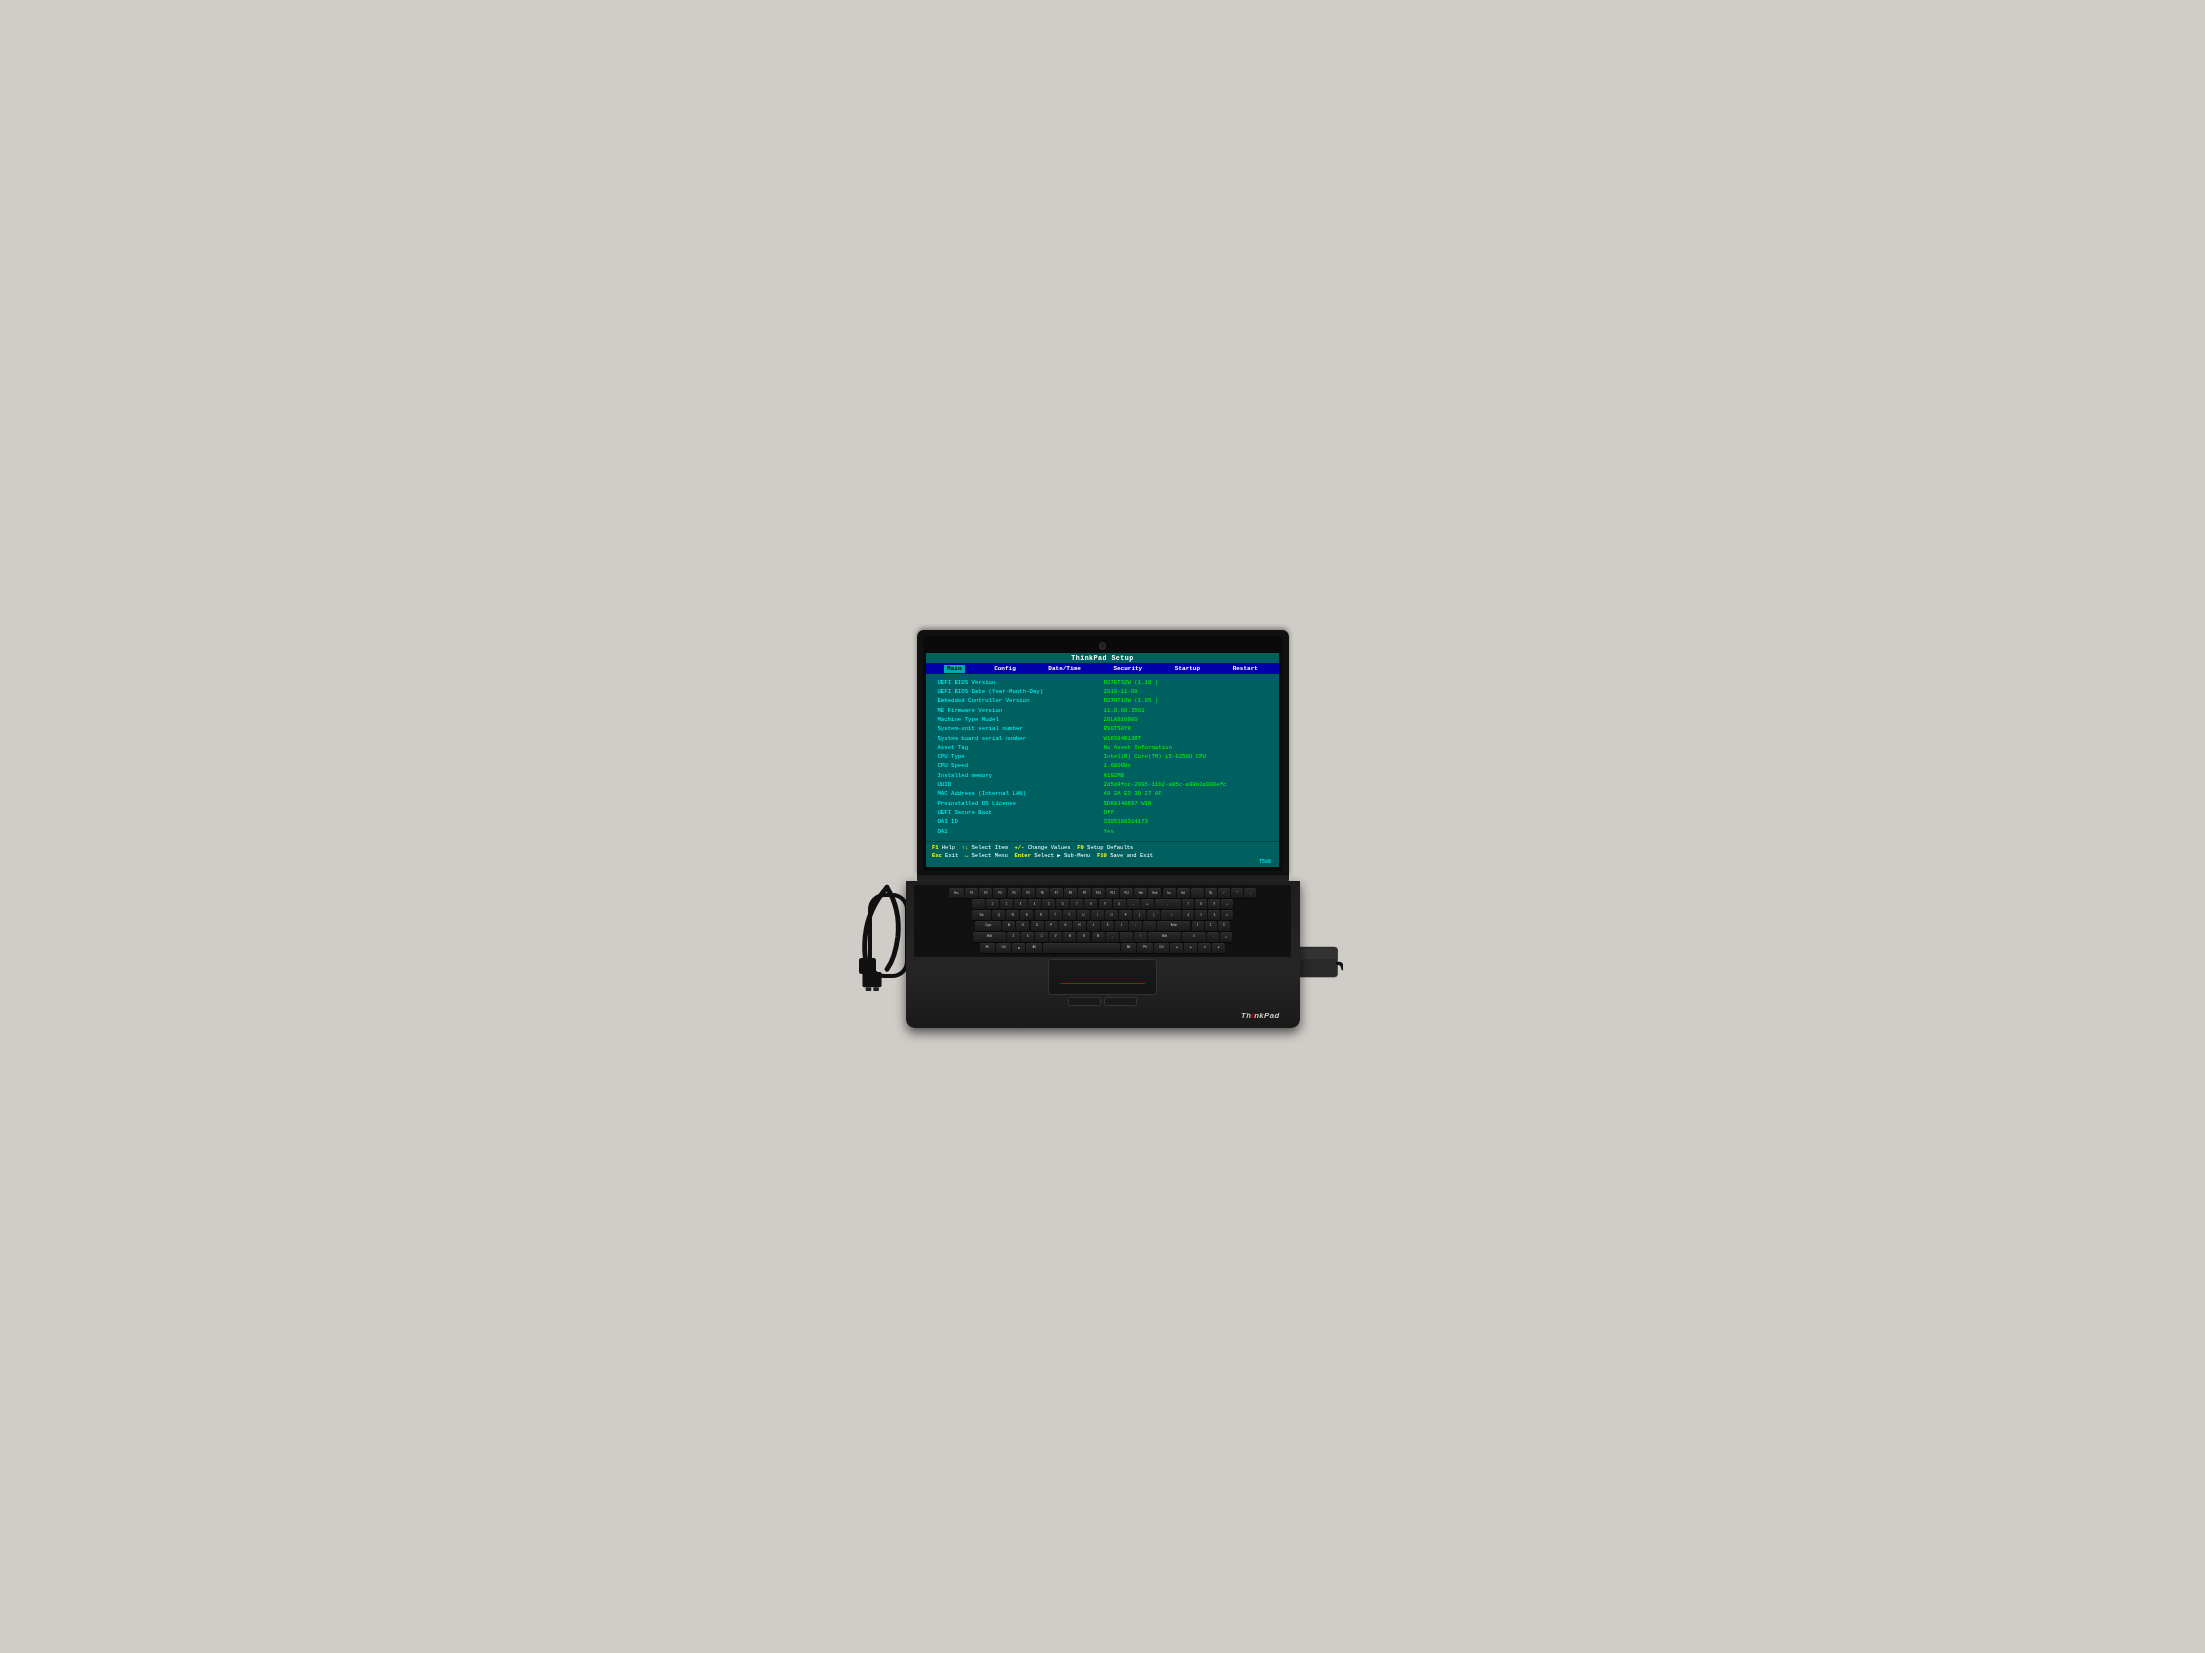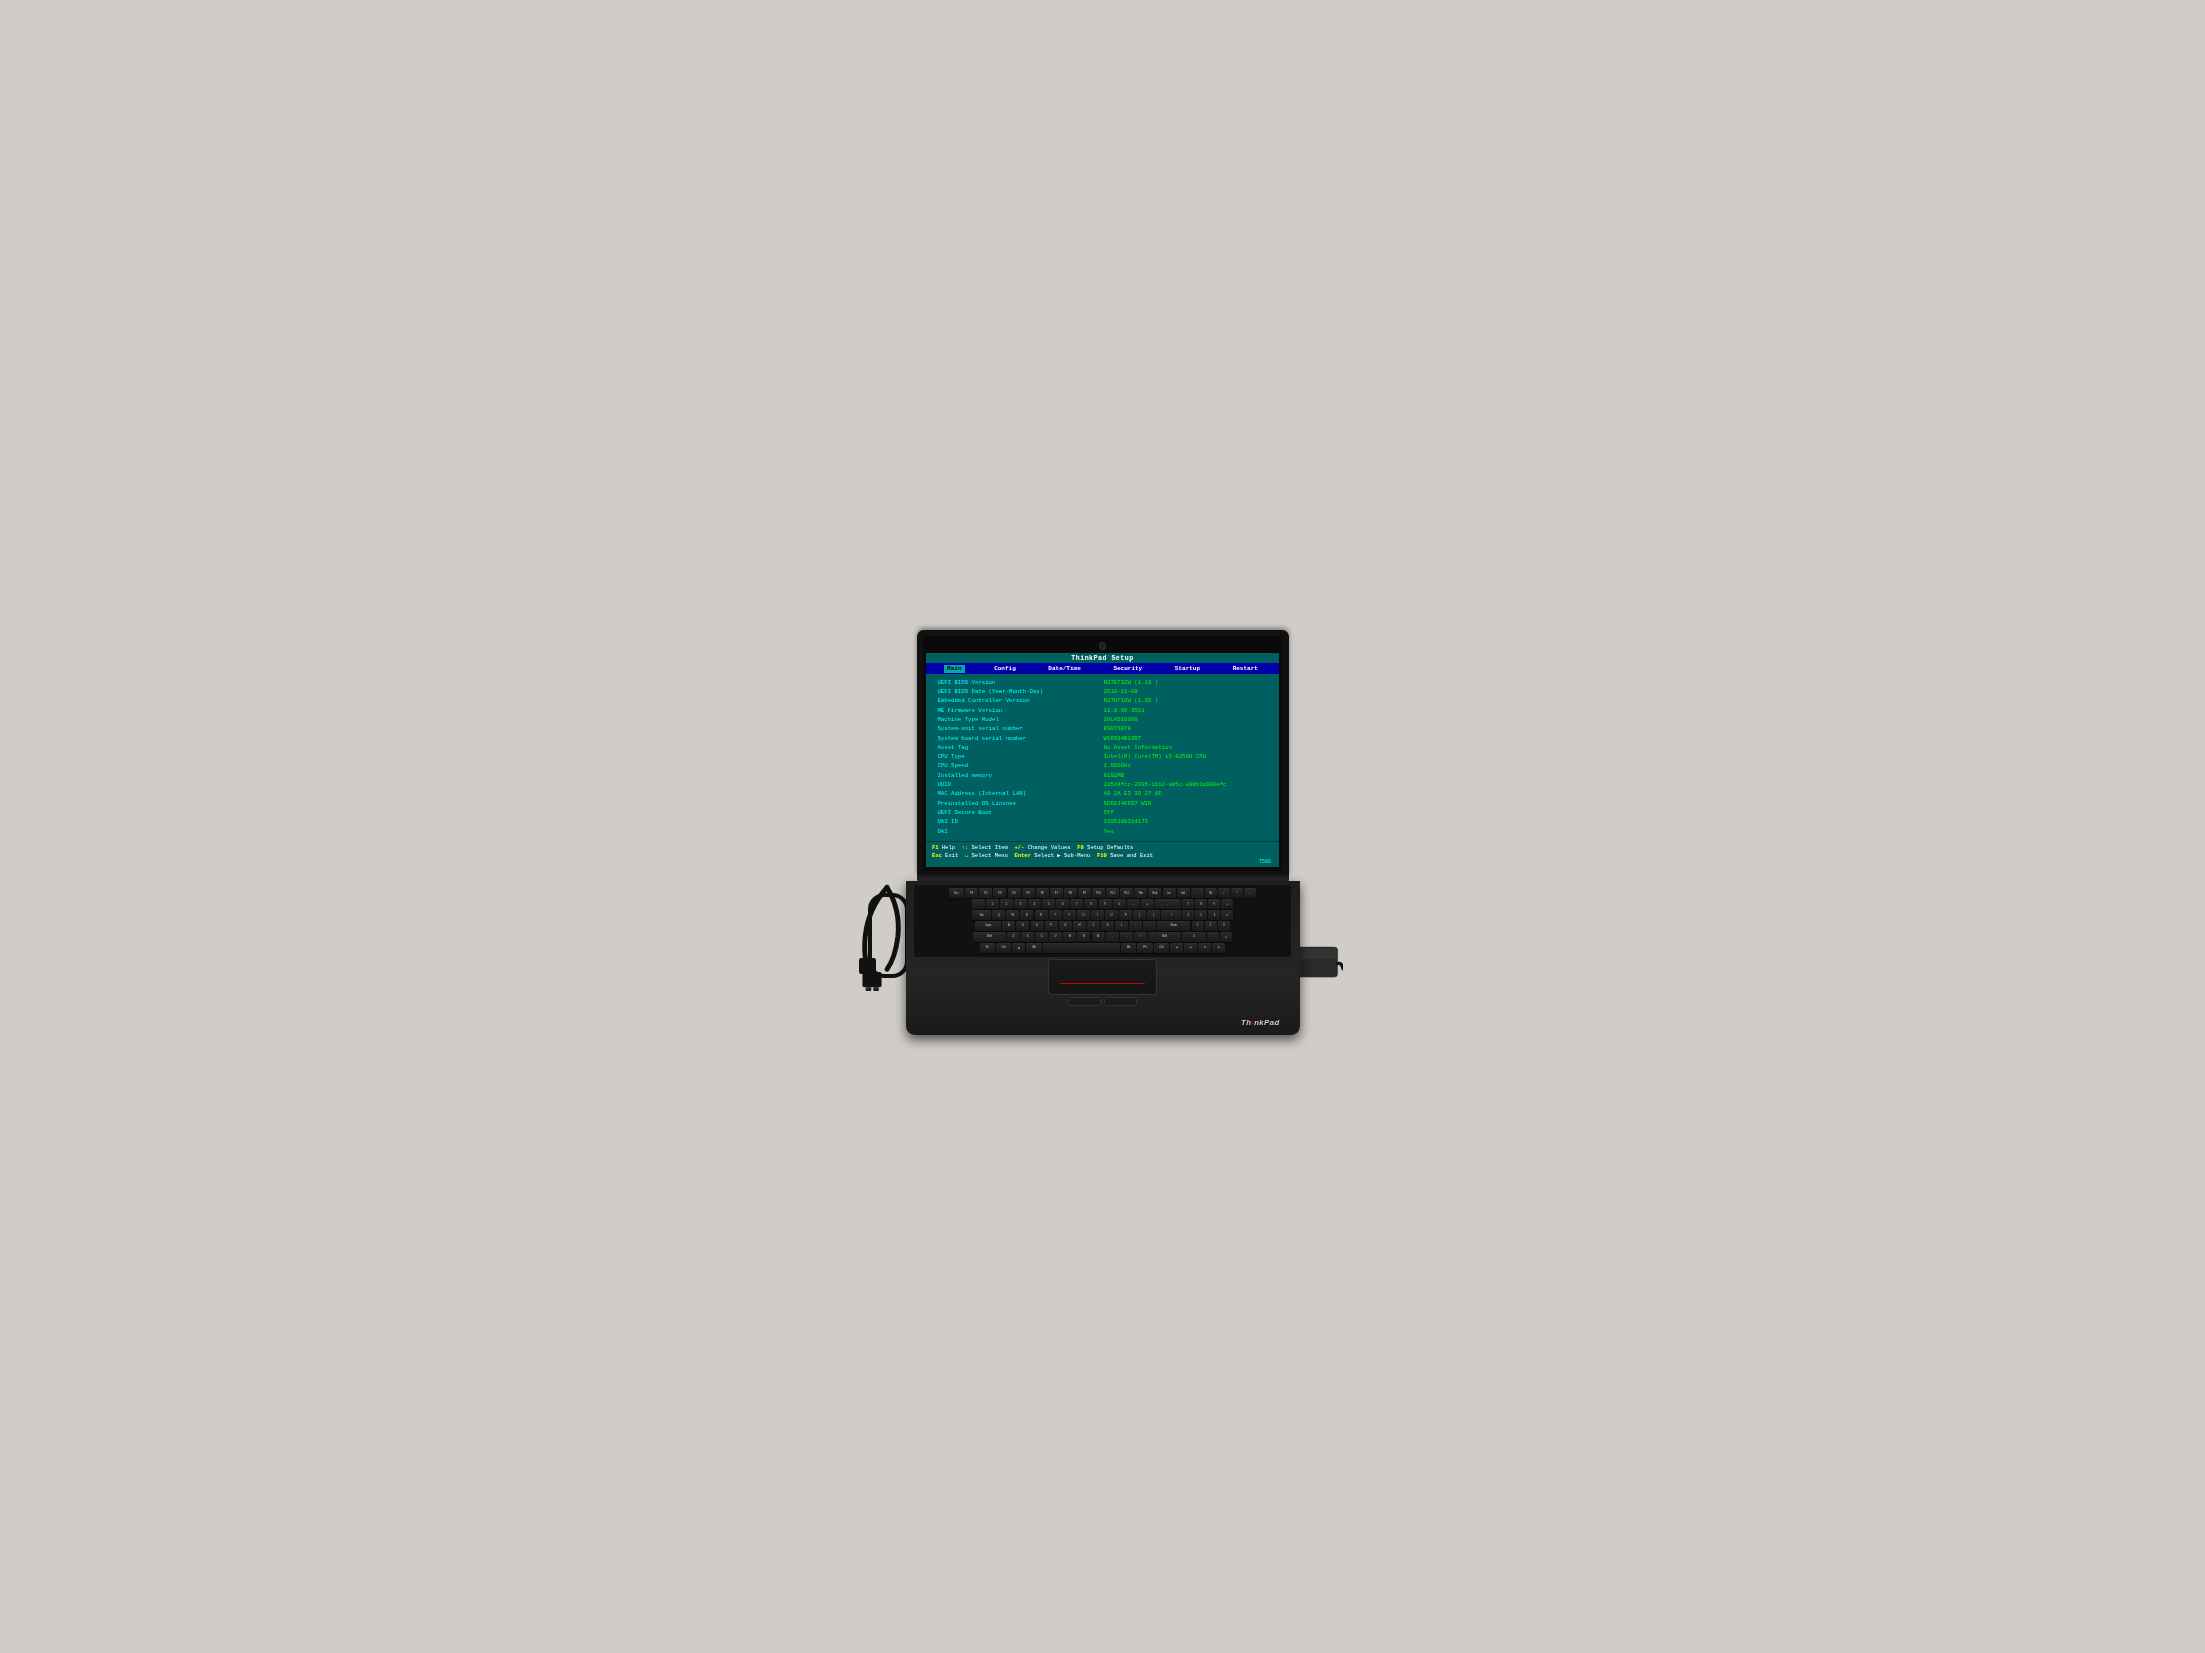--- a/index.html
+++ b/index.html
@@ -262,21 +262,21 @@
     .touchpad-btn {
       width: 33px;
       height: 8.8px;
       background: #1a1a1a;
       border-radius: 1.6px;
       border: 0.5px solid #333;
     }
     .thinkpad-logo-area {
       text-align: right;
       padding-right: 11px;
-      margin-top: 11px;
+      margin-top: 4px;
     }
     .thinkpad-logo {
       font-size: 7.7px;
       color: #ccc;
       font-style: italic;
       font-weight: bold;
       letter-spacing: 0.5px;
     }
     .thinkpad-logo span {
       color: #cc0000;

